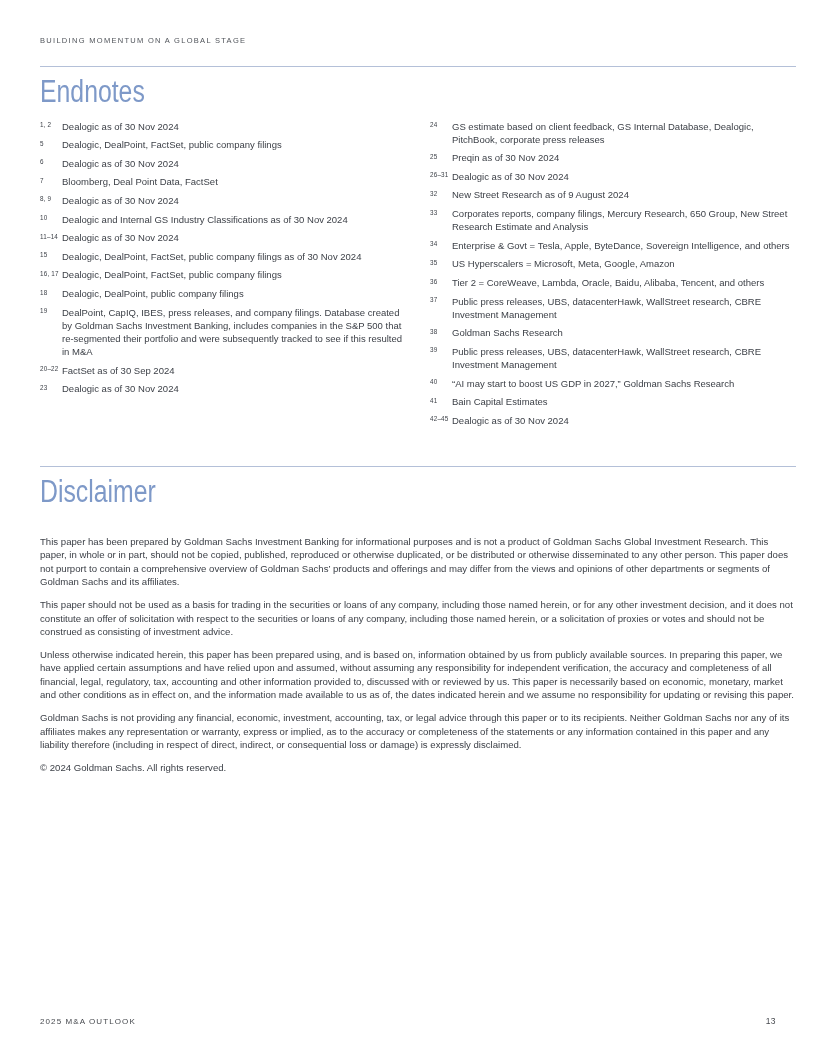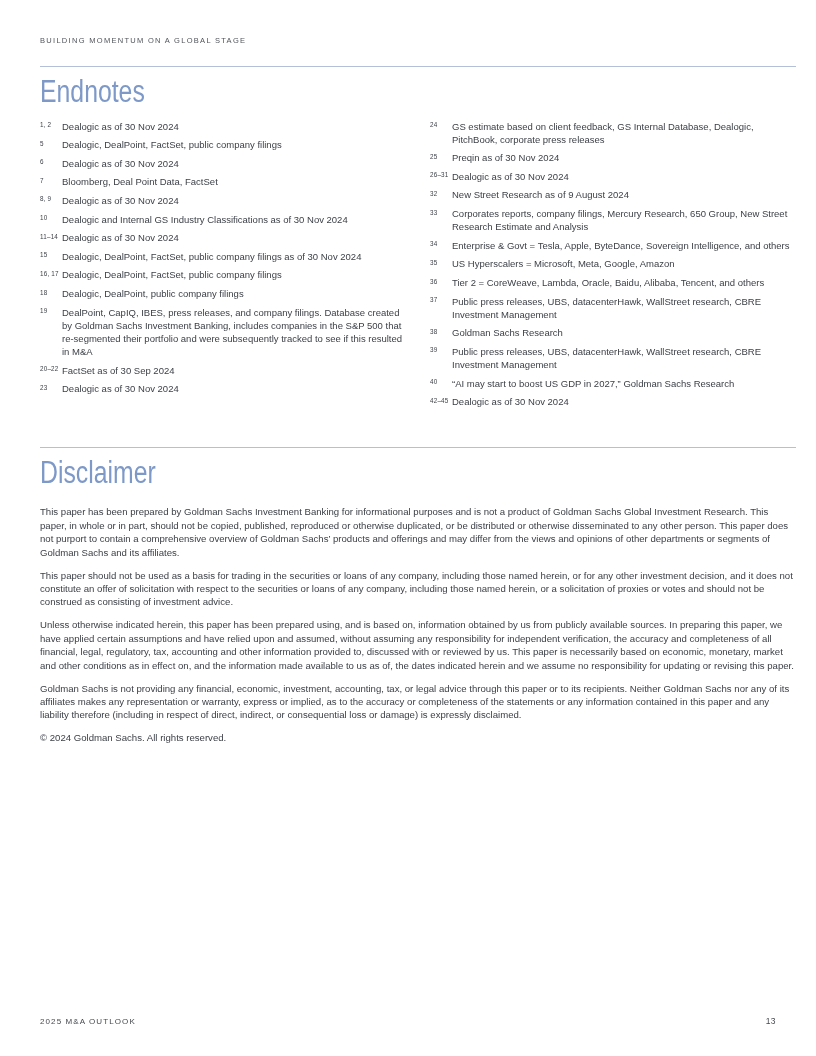--- a/index.html
+++ b/index.html
@@ -59,21 +59,21 @@
     padding-top: 1.5px;
     letter-spacing: 0.2px;
   }
   .endnote-text {
     font-size: 9.5px;
     line-height: 1.38;
     color: #3d4148;
   }
 
   
-  .disclaimer-body { margin-top: 16px; }
+  .disclaimer-body { margin-top: 27px; }
   .disclaimer-body p {
     font-size: 9.6px;
     line-height: 1.4;
     color: #3d4148;
     margin-bottom: 9.5px;
   }
   .copyright {
     font-size: 9.6px;
     color: #3d4148;
     margin-top: 1px;
@@ -234,20 +234,24 @@
         <div class="endnote-row">
           <span class="endnote-ref">39</span>
           <span class="endnote-text">Public press releases, UBS, datacenterHawk, WallStreet research, CBRE Investment Management</span>
         </div>
 
         <div class="endnote-row">
           <span class="endnote-ref">40</span>
           <span class="endnote-text">“AI may start to boost US GDP in 2027,” Goldman Sachs Research</span>
         </div>
 
+        <div class="endnote-row">
+          <span class="endnote-ref">41</span>
+          <span class="endnote-text">Bain Capital Estimates</span>
+        </div>
 
         <div class="endnote-row">
           <span class="endnote-ref">42–45</span>
           <span class="endnote-text">Dealogic as of 30 Nov 2024</span>
         </div>
 
       </div>
   </div>
 
   <hr class="rule rule-mid">

